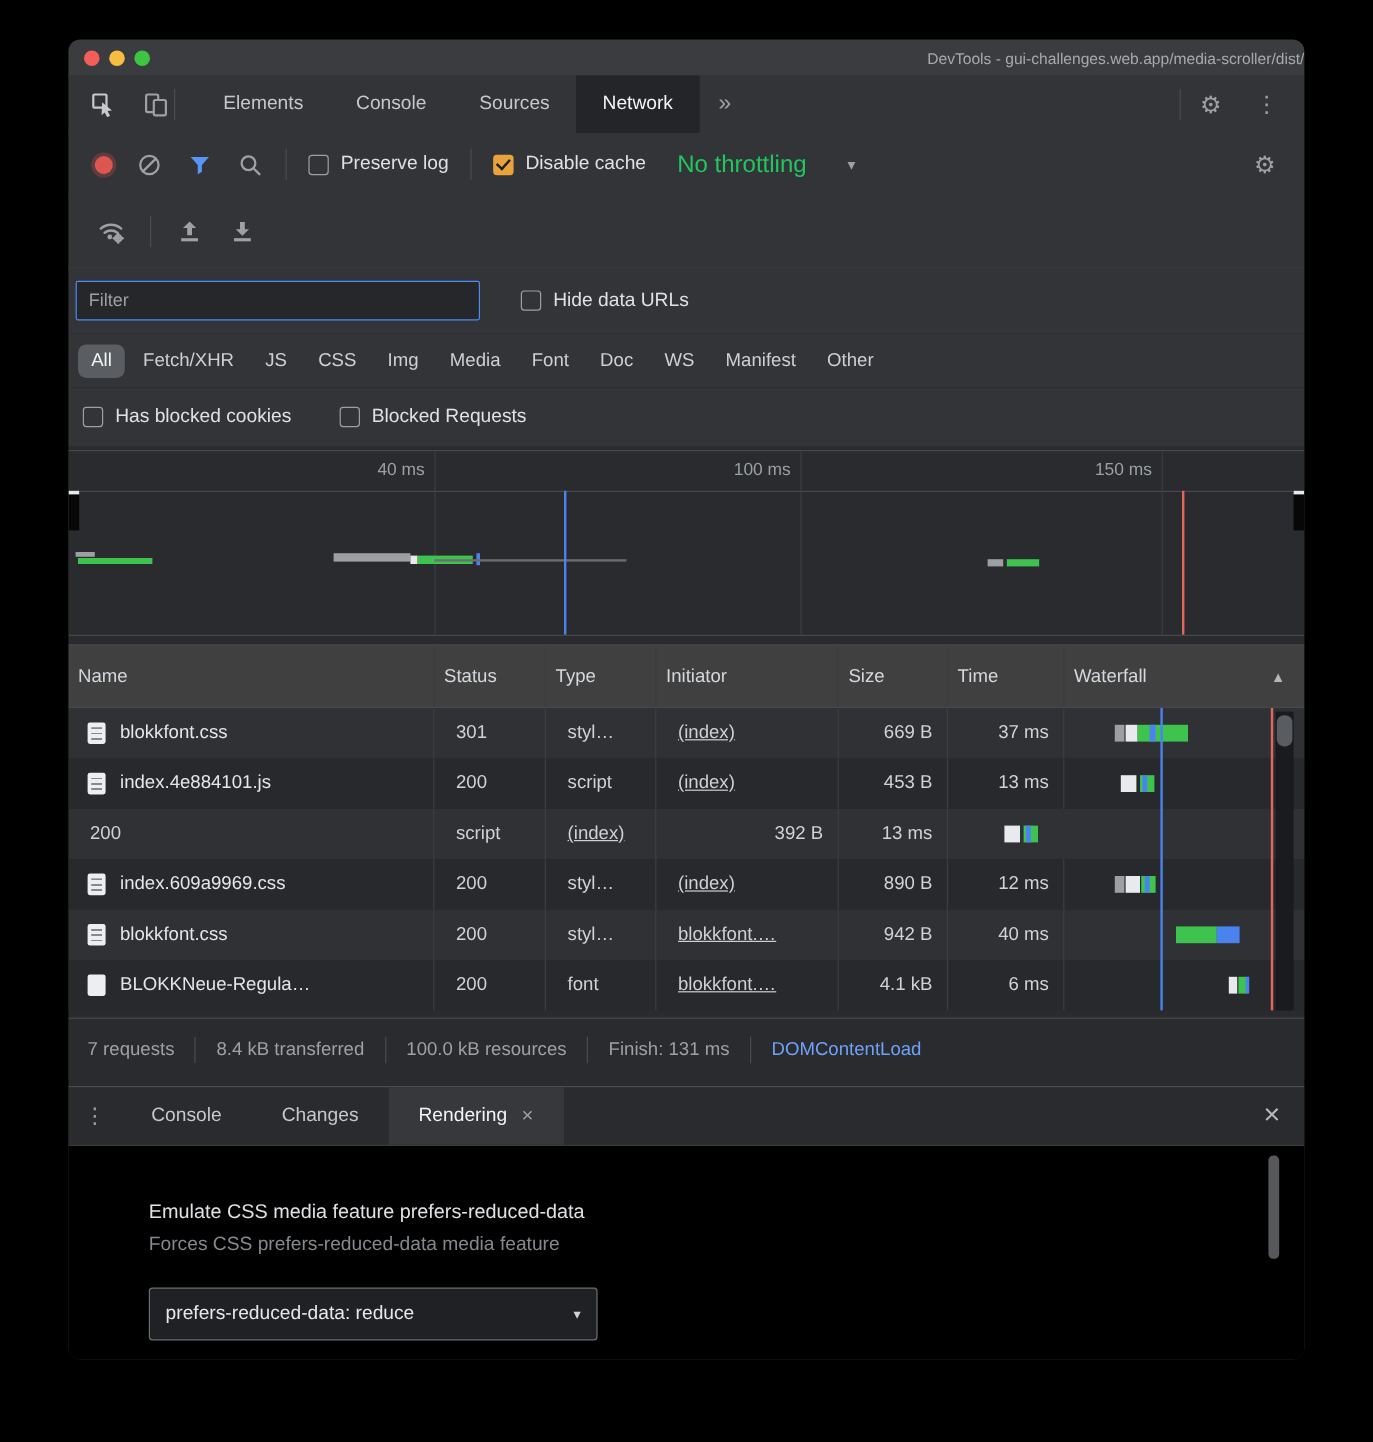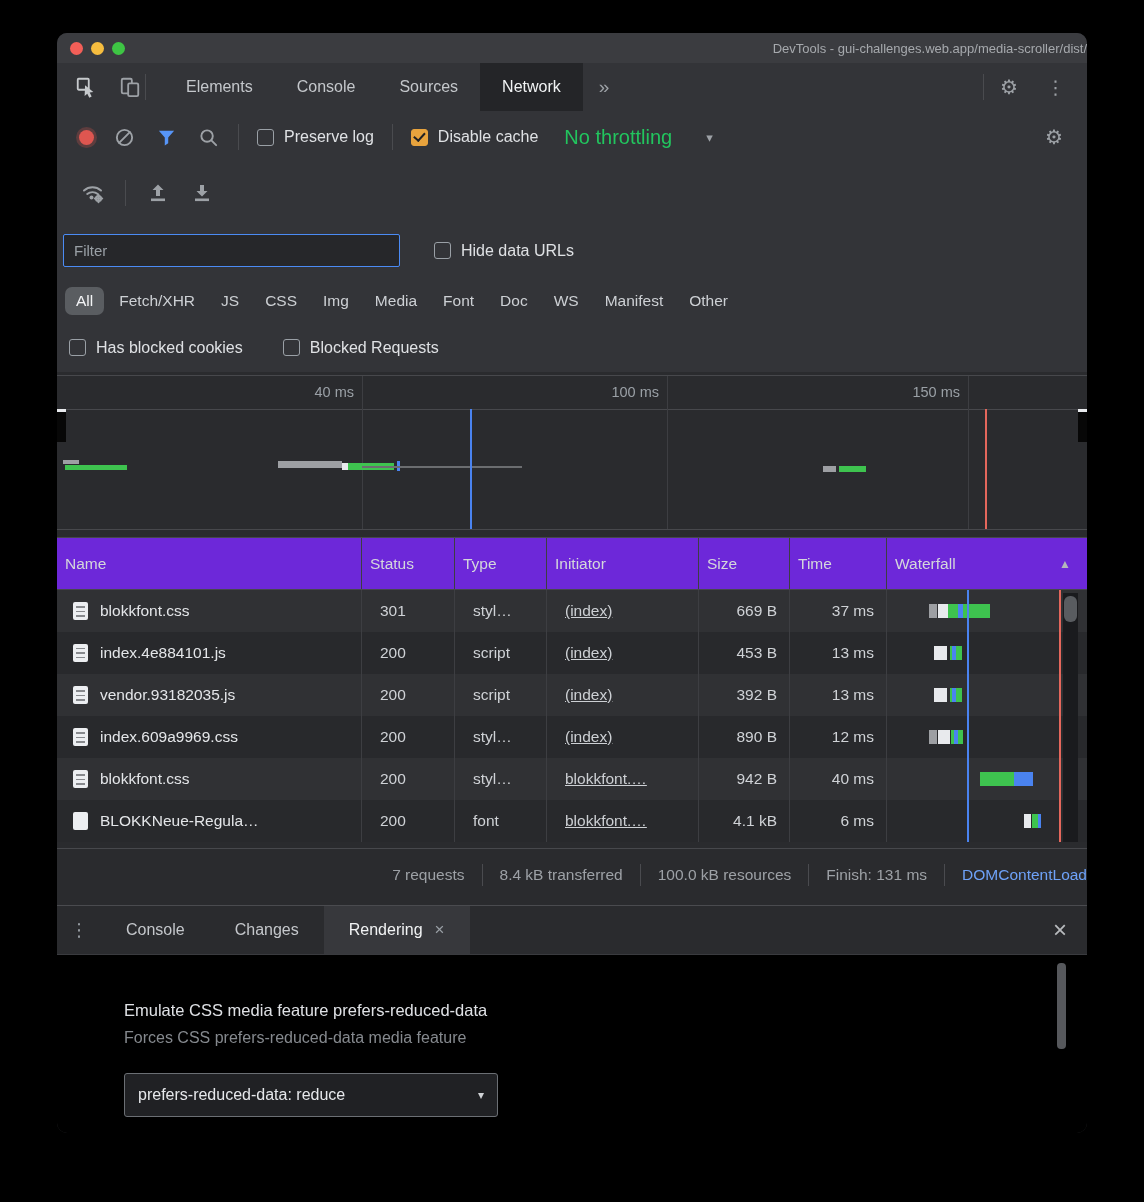--- a/index.html
+++ b/index.html
@@ -61,21 +61,21 @@
   .ov-rule{position:absolute;top:33px;left:0;right:0;height:1px;background:#47484c;}
   .ov-bar{position:absolute;}
   .ov-line{position:absolute;top:33px;bottom:0;width:2px;}
   .ov-line.blue{left:413px;background:var(--c-blue);}
   .ov-line.red{left:928px;background:var(--c-red);}
   .ov-handle{position:absolute;top:33px;width:9px;height:33px;background:#070707;border-top:3px solid #e8eaed;box-sizing:border-box;}
   .ov-handle.l{left:0;}  .ov-handle.r{right:0;}
 
   
   .grid7{display:grid;grid-template-columns:305px 93px 92px 152px 91px 97px auto;}
-  .thead{position:absolute;top:504px;left:0;right:0;height:53px;background:#6d28d9;border-top:1px solid #47484c;border-bottom:1px solid #47484c;box-sizing:border-box;font-size:15.5px;color:#d4d7db;}
+  .thead{position:absolute;top:504px;left:0;right:0;height:53px;background:#404040;border-top:1px solid #47484c;border-bottom:1px solid #47484c;box-sizing:border-box;font-size:15.5px;color:#d4d7db;}
   .hcell{display:flex;align-items:center;padding:0 8px;border-right:1px solid #3d3e42;overflow:hidden;white-space:nowrap;}
   .hcell.last{border-right:none;position:relative;}
   .sort{position:absolute;right:16px;top:50%;transform:translateY(-50%);font-size:12px;color:#b4b7bb;}
   .rowswrap{position:absolute;top:557px;left:0;right:0;}
   .trow{height:42px;font-size:15.5px;color:#cfd2d6;}
   .trow.odd{background:#303134;}
   .trow.even{background:#28292c;}
   .cell{display:flex;align-items:center;padding:0 18px;border-right:1px solid #3d3e42;overflow:hidden;white-space:nowrap;}
   .cell.name{padding-left:16px;gap:12px;color:#e4e6e9;}
   .cell.right{justify-content:flex-end;padding-right:12px;}
@@ -89,21 +89,21 @@
   .wf-green{background:var(--c-green);}
   .wf-blue{background:var(--c-blue);}
   .ov-gray{background:var(--c-bar-gray);} .ov-gray2{background:#6b6d70;} .ov-white{background:var(--c-bar-white);} .ov-green{background:var(--c-green);} .ov-blue{background:var(--c-blue);}
   .wf-vline{position:absolute;top:557px;height:252px;width:2px;z-index:5;}
   .wf-vline.blue{left:910px;background:var(--c-blue);}
   .wf-vline.red{left:1002px;background:var(--c-red);}
   .tbl-scroll-track{position:absolute;left:1006px;top:560px;width:15px;height:249px;background:#1a1b1e;z-index:6;}
   .tbl-scroll-thumb{position:absolute;left:1007px;top:563px;width:13px;height:26px;background:#595c60;border-radius:6px;z-index:7;}
 
   
-  .summary{position:absolute;top:815px;left:0;right:0;height:52px;background:#2a2b2e;border-top:1px solid #47484c;box-sizing:border-box;display:flex;align-items:center;padding-left:16px;gap:17px;font-size:15.5px;color:#9da1a6;overflow:hidden;white-space:nowrap;justify-content:flex-end;}
+  .summary{position:absolute;top:815px;left:0;right:0;height:52px;background:#2a2b2e;border-top:1px solid #47484c;box-sizing:border-box;display:flex;align-items:center;padding-left:16px;gap:17px;font-size:15.5px;color:#9da1a6;overflow:hidden;white-space:nowrap;}
   .summary .vsep{height:22px;}
   .dcl{color:var(--c-link);}
 
   
   .dtabs{position:absolute;top:872px;left:0;right:0;height:50px;background:#2a2b2e;border-top:1px solid #4a4b4f;border-bottom:1px solid #3a3b3f;box-sizing:border-box;display:flex;align-items:center;}
   .dkebab{width:44px;text-align:center;font-size:18px;color:#9aa0a6;}
   .dtab{padding:0 25px;height:100%;display:flex;align-items:center;gap:12px;font-size:16px;color:#c4c7cb;}
   .dtab.selected{background:#37383c;color:#f1f3f4;}
   .dtab .x{color:#9aa0a6;font-size:17px;}
   .drawer-close{margin-left:auto;margin-right:20px;font-size:24px;color:#b7babd;}
@@ -328,24 +328,20 @@
           </div>
           <div class="cell right">453 B</div>
           <div class="cell right">13 ms</div>
           <div class="cell wf">
             <div class="wf-bar wf-white" style="left: 47px; width: 13px;"></div>
             <div class="wf-bar wf-green" style="left: 63px; width: 12px;"></div>
             <div class="wf-bar wf-blue" style="left: 65px; width: 4px;"></div>
           </div>
         </div>
         <div class="trow grid7 odd">
-          <div class="cell name">
-            <span class="doc-icon lines"></span>
-            <span>vendor.93182035.js</span>
-          </div>
           <div class="cell">200</div>
           <div class="cell">script</div>
           <div class="cell">
             <span class="link">(index)</span>
           </div>
           <div class="cell right">392 B</div>
           <div class="cell right">13 ms</div>
           <div class="cell wf">
             <div class="wf-bar wf-white" style="left: 47px; width: 13px;"></div>
             <div class="wf-bar wf-green" style="left: 63px; width: 12px;"></div>

